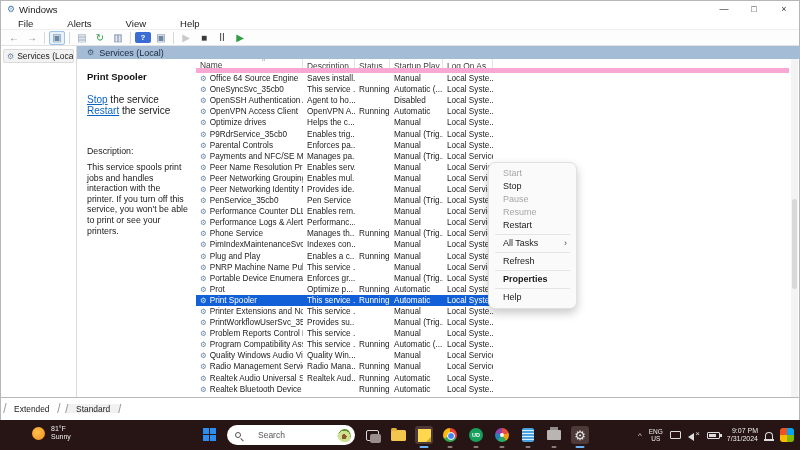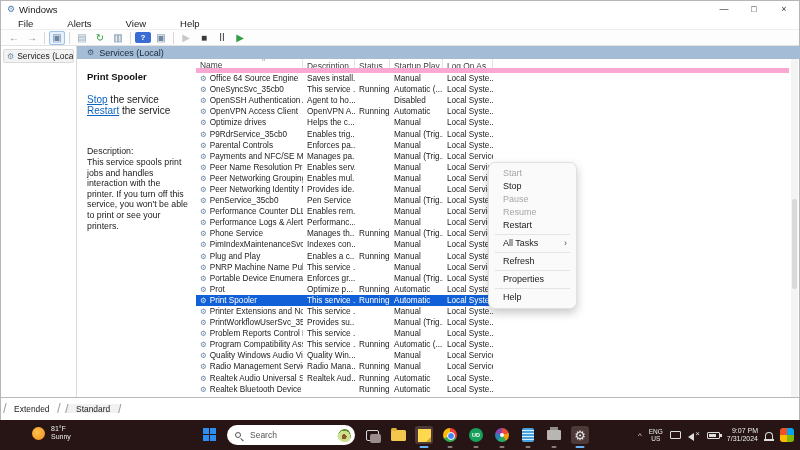--- a/index.html
+++ b/index.html
@@ -33,21 +33,21 @@
   .band { position:absolute; left:76px; top:45px; width:723px; height:13px; background:#a4bcd6; display:flex; align-items:center; gap:5px; padding-left:10px; }
   .band .ic { font-size:8px; color:#3d5877; }
   .band .t { font-size:9px; color:#17293e; }
 
   
   .descpane { position:absolute; left:76px; top:58px; width:119px; height:338px; background:#fff; padding:12px 8px 0 10px; }
   .descpane .svc { font-size:9.5px; font-weight:bold; color:#111; margin-bottom:13px; }
   .descpane .act { font-size:10px; color:#1a1a1a; line-height:10.5px; }
   .descpane a { color:#0c64c0; text-decoration:underline; }
   .descpane .dlabel { margin-top:30px; font-size:8.8px; color:#1a1a1a; }
-  .descpane .dtext { font-size:8.8px; color:#1a1a1a; line-height:10.6px; margin-top:1px; }
+  .descpane .dtext { font-size:8.8px; color:#1a1a1a; line-height:10.6px; margin-top:6px; }
 
   
   .list { position:absolute; left:195px; top:58px; width:593px; height:338px; background:#fff; overflow:hidden; }
   .lhdr { display:flex; height:14px; border-bottom:5px solid #f9a8d4; position:relative; }
   .lhdr .hc { font-size:8.4px; color:#3c3c3c; border-right:1px solid #e3e3e3; padding:2px 0 0 4px; white-space:nowrap; overflow:hidden; position:relative; }
   .sortglyph { position:absolute; left:66px; top:-2px; font-size:7px; color:#888; }
   .row { display:flex; width:297px; height:11.1px; align-items:center; }
   .row .cell { font-size:8.2px; color:#1c1c1c; white-space:nowrap; overflow:hidden; padding-left:4px; }
   .row.selected { background:#1160d8; }
   .row.selected .cell { color:#fff; }
@@ -55,40 +55,40 @@
   .c-desc{width:52px;} .c-status{width:35px;} .c-startup{width:53px;} .c-logon{width:50px;}
   .row .gear { font-size:7.5px; color:#6e87a5; flex:0 0 auto; }
   .row.selected .gear { color:#cfe0f5; }
   .vscroll { position:absolute; right:1px; top:58px; width:7px; height:338px; background:#f3f3f3; }
   .vthumb { position:absolute; left:1px; top:140px; width:5px; height:90px; background:#d9d9d9; border-radius:3px; }
 
   
   .ctxmenu { position:absolute; left:487px; top:161px; width:89px; background:#fafafa; border:1px solid #e0e0e0; border-radius:7px; box-shadow:0 4px 10px rgba(0,0,0,0.22); padding:4px 0; z-index:20; }
   .menu-item { height:13px; line-height:13px; font-size:9px; color:#1a1a1a; padding-left:14px; position:relative; }
   .menu-item.disabled { color:#a6a6a6; }
-  .menu-item.bold { font-weight:normal; }
+  .menu-item.bold { font-weight:bold; }
   .menu-item .sub { position:absolute; right:9px; top:0; font-size:9px; color:#444; }
   .menu-sep { height:1px; background:#e4e4e4; margin:2px 6px; }
 
   
   .tabsbar { position:absolute; left:0; top:396px; width:100%; height:16px; background:#fff; border-top:1px solid #b9b9b9; padding-left:3px; }
   .tab { display:inline-block; height:13px; line-height:12px; font-size:8.4px; color:#1a1a1a; padding:0 9px; border:1px solid #9a9a9a; border-top:none; transform:skewX(-14deg); background:#fff; margin-right:2px; }
   .tab > span { display:inline-block; transform:skewX(14deg); }
   .tab.inactive { background:#f1f1f1; height:11px; line-height:10px; }
   .statusbar { position:absolute; left:0; top:412px; width:100%; height:8px; background:#fff; }
 
   
   .taskbar { position:absolute; left:0; top:420px; width:800px; height:30px; background:#261514; }
   .weather { position:absolute; left:32px; top:5px; display:flex; align-items:center; gap:6px; }
   .sun { width:13px; height:13px; border-radius:50%; background:radial-gradient(circle at 40% 40%, #ffc24d, #f28c1b); }
   .wtxt div { color:#eee; font-size:7px; line-height:8px; }
   .centerbar { position:absolute; left:201px; top:0; height:30px; display:flex; align-items:center; gap:8px; }
   .startlogo { width:14px; height:14px; display:grid; grid-template-columns:6px 6px; grid-template-rows:6px 6px; gap:1px; }
   .startlogo i { background:#2e8df0; }
-  .searchpill { width:128px; height:20px; background:#fff; border-radius:10px; display:flex; align-items:center; padding:0 4px 0 8px; gap:9px; }
+  .searchpill { width:128px; height:20px; background:#fff; border-radius:10px; display:flex; align-items:center; padding:0 4px 0 8px; gap:17px; }
   .mag { width:6px; height:6px; border:1.4px solid #555; border-radius:50%; position:relative; flex:0 0 auto; }
   .mag::after { content:""; position:absolute; left:5px; top:5px; width:4px; height:1.4px; background:#555; transform:rotate(45deg); transform-origin:0 0; }
   .searchpill .ph { font-size:8.5px; color:#555; flex:1; }
   .avocado { width:13px; height:13px; border-radius:50% 50% 50% 50%/60% 60% 40% 40%; background:radial-gradient(circle at 50% 60%, #8a5a2b 0 24%, #cfe08f 25% 60%, #5d8f28 61%); transform:rotate(18deg); }
   .appic { width:18px; height:18px; position:relative; display:flex; align-items:center; justify-content:center; }
   .dot { position:absolute; bottom:-4px; left:50%; transform:translateX(-50%); width:5px; height:2px; border-radius:1px; background:#8b7a78; }
   .activebox { background:#4d3a38; border-radius:3px; }
   .activebox .dot { width:9px; background:#6cb2f7; }
   .taskview { width:13px; height:11px; border:1.3px solid #d7d7d7; border-radius:2px; position:relative; background:transparent; }
   .taskview::after { content:""; position:absolute; left:3px; top:3px; width:11px; height:9px; background:#9a8d8b; border-radius:2px; }

